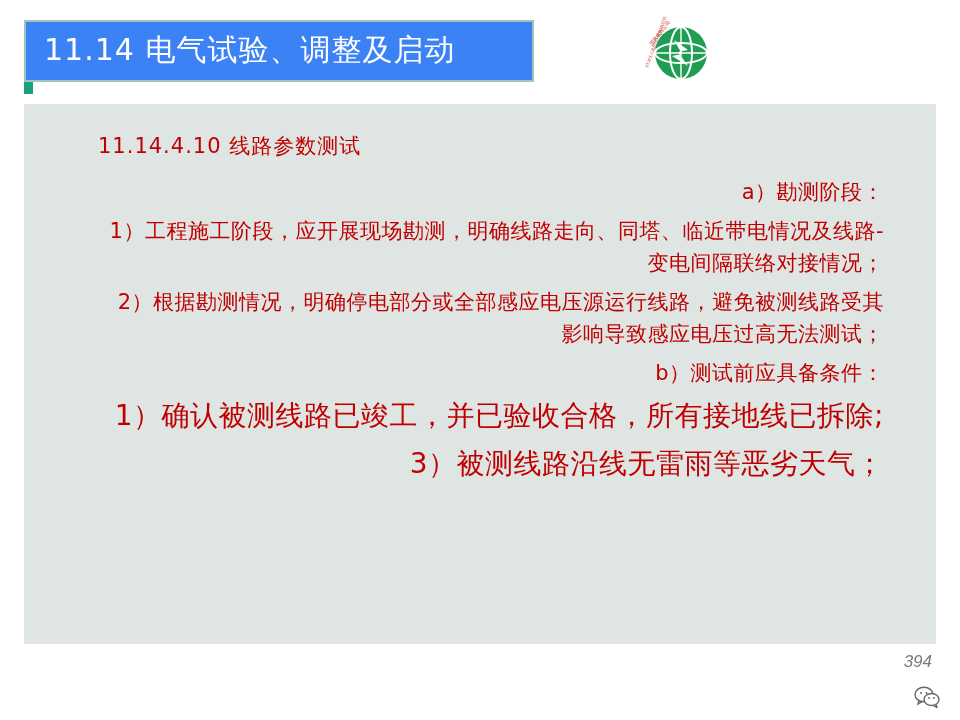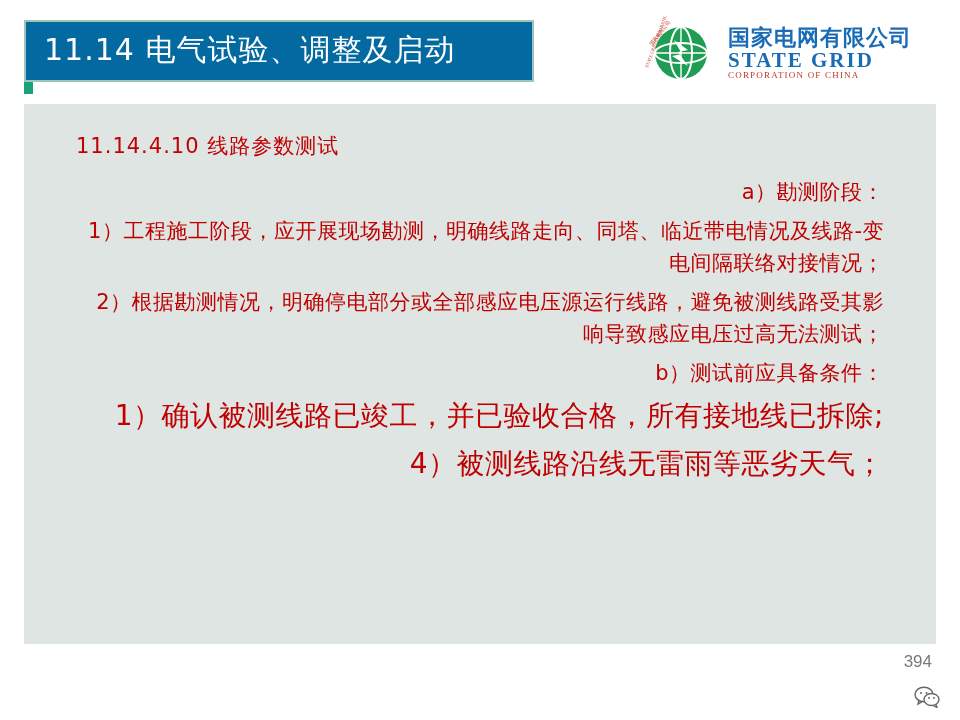--- a/index.html
+++ b/index.html
@@ -28,21 +28,21 @@
     top: 20px;
     width: 510px;
     height: 62px;
   }
   .title-box {
     position: absolute;
     left: 0;
     top: 0;
     width: 510px;
     height: 62px;
-    background: #0369a1;
+    background: #3b82f6;
     border: 2px solid #9fc4b8;
     box-sizing: border-box;
   }
   .title-accent {
     position: absolute;
     left: 0;
     top: 12px;
     width: 9px;
     height: 62px;
     background: #19a07c;
@@ -104,21 +104,21 @@
 
   
   .content {
     position: absolute;
     left: 24px;
     top: 104px;
     width: 912px;
     height: 540px;
     background: #dfe5e3;
     box-sizing: border-box;
-    padding: 28px 40px 10px 52px;
+    padding: 28px 40px 10px 74px;
   }
   .head-line {
     color: #c00000;
     font-size: 21px;
     margin: 0 0 16px 0;
     letter-spacing: 1px;
     font-family: "DejaVu Sans", "Liberation Sans", sans-serif;
   }
   .para {
     color: #c00000;
@@ -135,20 +135,21 @@
   }
 
   
   .page-num {
     position: absolute;
     right: 28px;
     bottom: 48px;
     font-size: 17px;
     color: #7a7a7a;
     font-family: "Liberation Sans", sans-serif;
+    font-style: italic;
   }
   .watermark {
     position: absolute;
     right: 20px;
     bottom: 12px;
     display: flex;
     align-items: center;
     gap: 8px;
     opacity: 0.92;
   }
@@ -186,35 +187,30 @@
         <path d="M11 37 L63 37" stroke="#ffffff" stroke-width="1.4"></path>
         <path d="M30 24 L44 34 L34 36 L44 50 L28 40 L38 38 Z" fill="#ffffff"></path>
         <g fill="#c0392b" font-size="5" font-family="Liberation Serif, serif">
           <text x="8" y="30" transform="rotate(-52 8 30)">国家电网公司</text>
         </g>
         <g fill="#c0392b" font-size="4.6" font-family="Liberation Serif, serif">
           <text x="4" y="52" transform="rotate(-70 4 52)">STATE GRID CORPORATION</text>
         </g>
       </svg>
     </div>
-    <div class="logo-text">
-      <div class="logo-cn">国家电网有限公司</div>
-      <div class="logo-en">STATE  GRID</div>
-      <div class="logo-sub">CORPORATION OF CHINA</div>
-    </div>
   </div>
 
   <div class="content">
     <div class="head-line">11.14.4.10  线路参数测试</div>
     <p class="para">a）勘测阶段：</p>
     <p class="para">1）工程施工阶段，应开展现场勘测，明确线路走向、同塔、临近带电情况及线路-变电间隔联络对接情况；</p>
     <p class="para">2）根据勘测情况，明确停电部分或全部感应电压源运行线路，避免被测线路受其影响导致感应电压过高无法测试；</p>
     <p class="para">b）测试前应具备条件：</p>
     <p class="para small">1）确认被测线路已竣工，并已验收合格，所有接地线已拆除;</p>
-    <p class="para small">4）被测线路沿线无雷雨等恶劣天气；</p>
+    <p class="para small">3）被测线路沿线无雷雨等恶劣天气；</p>
   </div>
 
   <div class="page-num">394</div>
 
   <div class="watermark">
     <div class="wm-icon">
       <svg width="26" height="22" viewBox="0 0 26 22" aria-hidden="true">
         <ellipse cx="10" cy="8.5" rx="9" ry="7.2" fill="none" stroke="#5b5b5b" stroke-width="1.4"></ellipse>
         <path d="M5 14 L4 18 L8 15.6" fill="none" stroke="#5b5b5b" stroke-width="1.4"></path>
         <ellipse cx="17.5" cy="13.5" rx="7.5" ry="6" fill="#ffffff" stroke="#5b5b5b" stroke-width="1.4"></ellipse>

